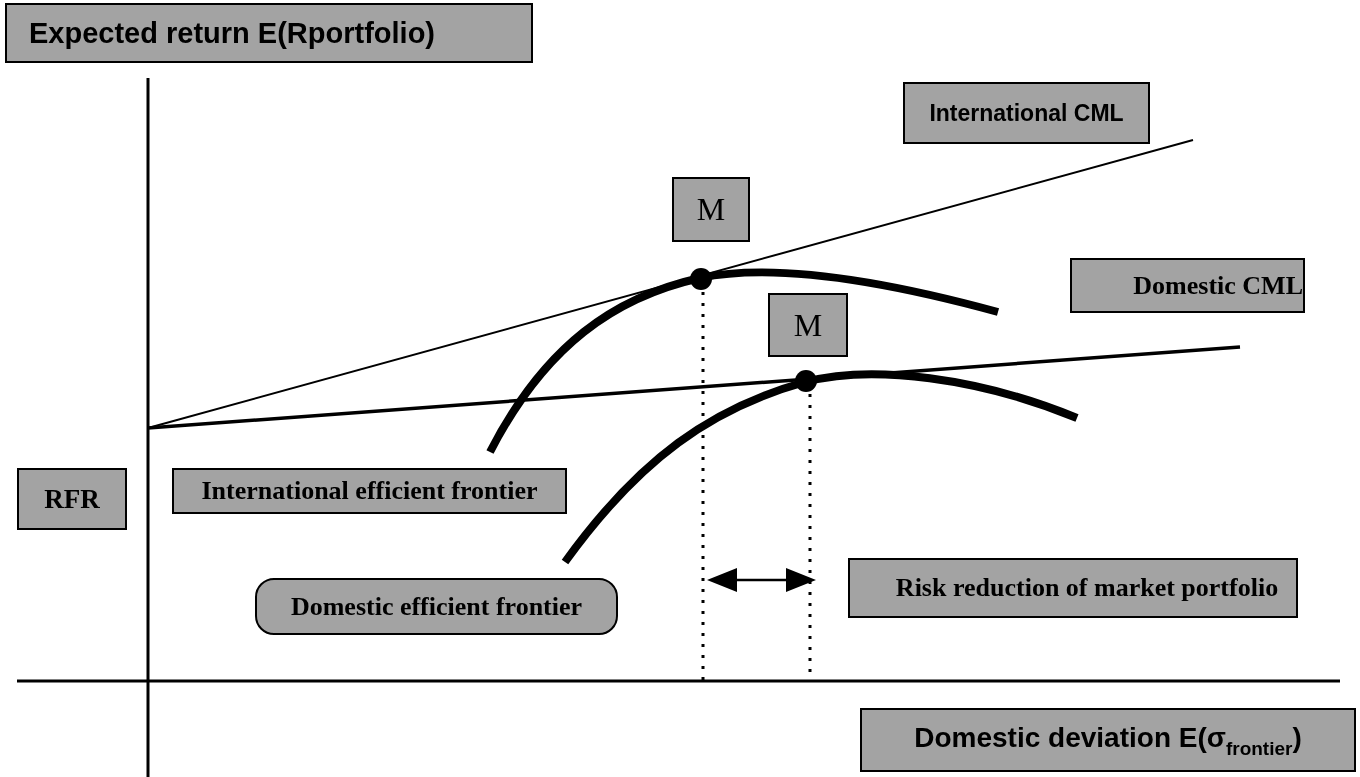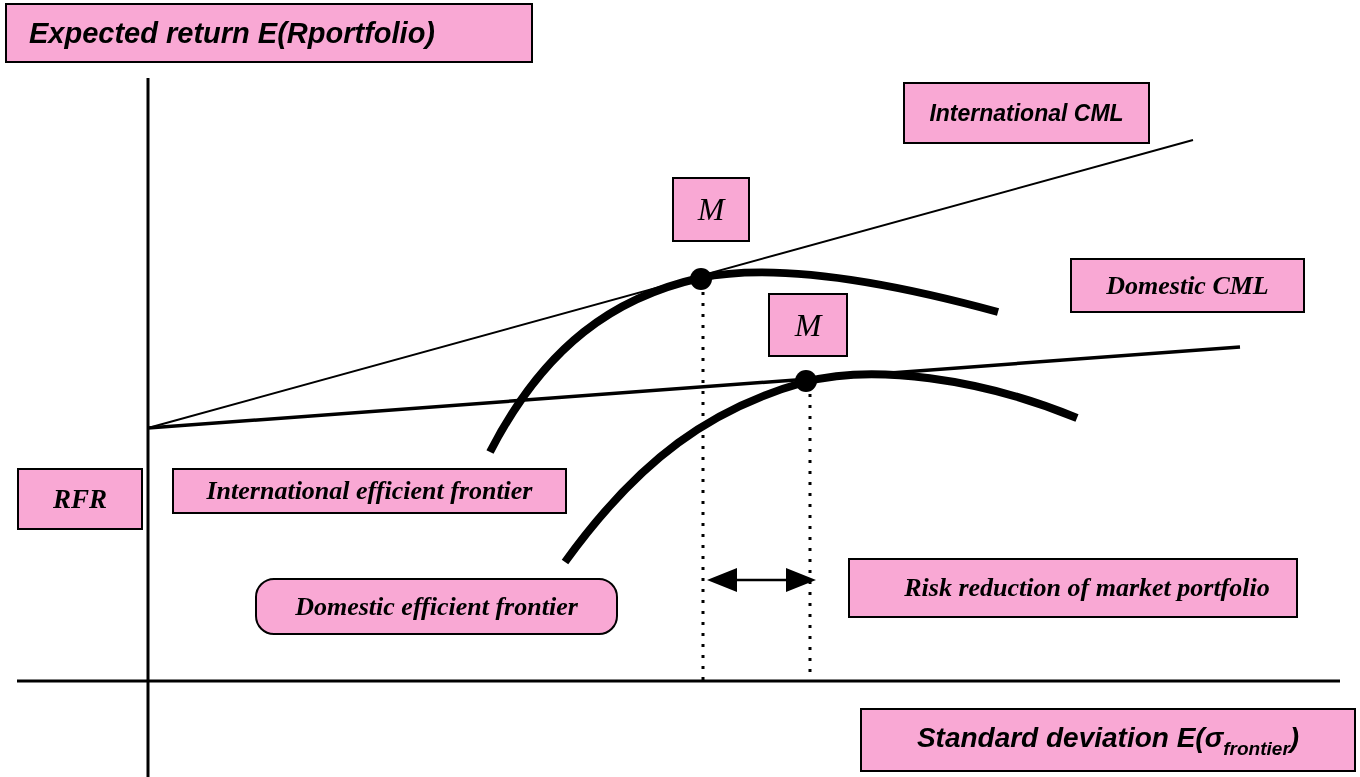--- a/index.html
+++ b/index.html
@@ -1,30 +1,30 @@
 <!DOCTYPE html>
 <html><head>
 <meta charset="utf-8">
 <style>
   html,body{margin:0;padding:0;background:#fff;}
   #stage{position:relative;width:1360px;height:777px;background:#ffffff;overflow:hidden;
          font-family:"Liberation Sans",sans-serif;}
   #diagram-svg{position:absolute;left:0;top:0;width:1360px;height:777px;}
-  .box{position:absolute;background:#f9a8d4;border:2px solid #000;display:flex;
-       align-items:center;justify-content:center;box-sizing:border-box;color:#000;font-style:italic;}
+  .box{position:absolute;background:#a3a3a3;border:2px solid #000;display:flex;
+       align-items:center;justify-content:center;box-sizing:border-box;color:#000;}
   .sans-bold{font-family:"Liberation Sans",sans-serif;font-weight:bold;}
   .serif-bold{font-family:"Liberation Serif",serif;font-weight:bold;}
   .serif{font-family:"Liberation Serif",serif;font-weight:normal;}
   #title-box{left:5px;top:3px;width:528px;height:60px;font-size:29px;justify-content:flex-start;
              padding-left:22px;}
   #intl-cml-box{left:903px;top:82px;width:247px;height:62px;font-size:23px;}
-  #dom-cml-box{left:1070px;top:258px;width:235px;height:55px;font-size:26px;}
+  #dom-cml-box{left:1070px;top:258px;width:235px;height:55px;font-size:26px;justify-content:flex-end;}
   #m-box-1{left:672px;top:177px;width:78px;height:65px;font-size:32px;}
   #m-box-2{left:768px;top:293px;width:80px;height:64px;font-size:32px;}
-  #rfr-box{left:17px;top:468px;width:126px;height:62px;font-size:27px;}
+  #rfr-box{left:17px;top:468px;width:110px;height:62px;font-size:27px;}
   #intl-frontier-box{left:172px;top:468px;width:395px;height:46px;font-size:26px;}
   #dom-frontier-box{left:255px;top:578px;width:363px;height:57px;font-size:26px;border-radius:19px;}
   #risk-reduction-box{left:848px;top:558px;width:450px;height:60px;font-size:26px;padding-left:28px;}
   #stddev-box{left:860px;top:708px;width:496px;height:64px;font-size:28px;}
   #stddev-box sub{font-size:19px;font-weight:bold;position:relative;top:2px;}
 </style>
 </head>
 <body>
 
 <div id="stage">
@@ -83,16 +83,16 @@
 
   <div class="box serif-bold" id="dom-frontier-box">
     <span>Domestic efficient frontier</span>
   </div>
 
   <div class="box serif-bold" id="risk-reduction-box">
     <span>Risk reduction of market portfolio</span>
   </div>
 
   <div class="box sans-bold" id="stddev-box">
-    <span><span>Standard deviation E(σ</span><sub>frontier</sub><span>)</span></span>
+    <span><span>Domestic deviation E(σ</span><sub>frontier</sub><span>)</span></span>
   </div>
 
 </div>
 
 </body></html>

